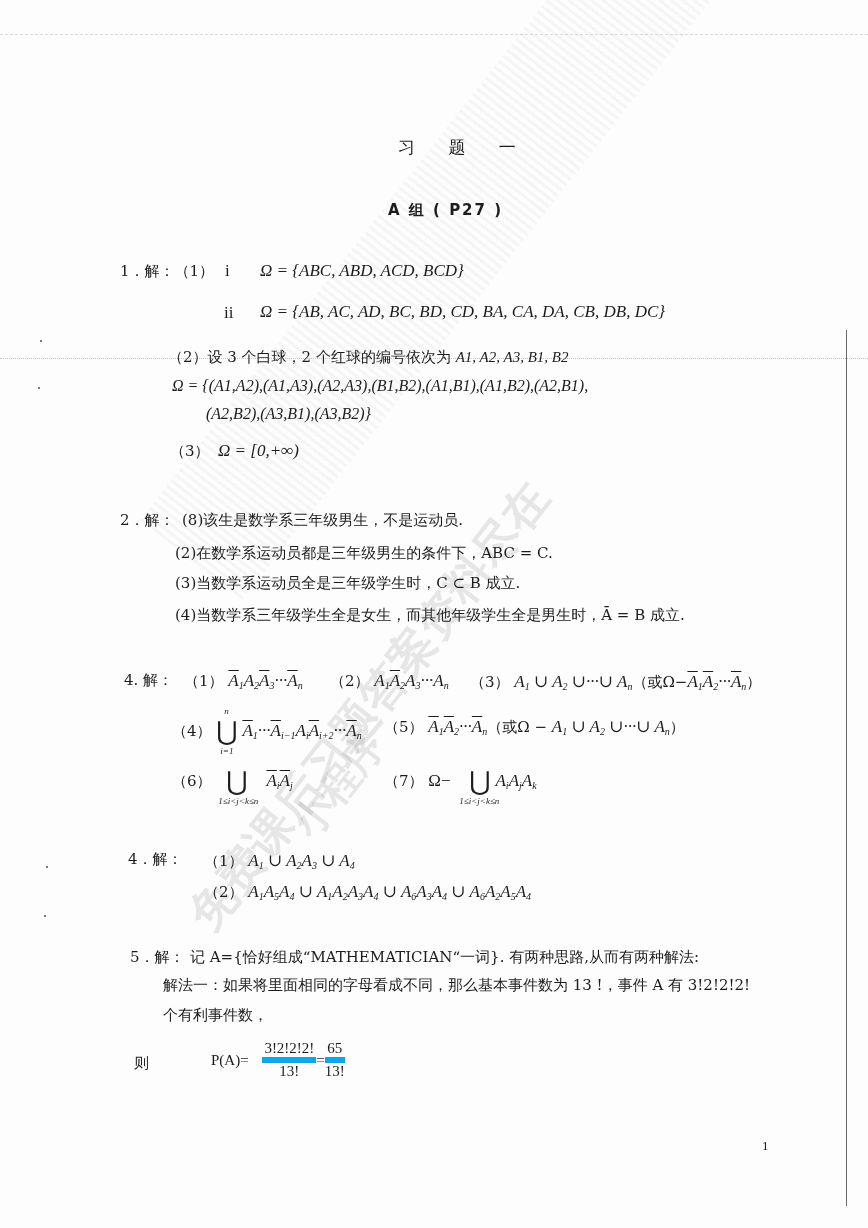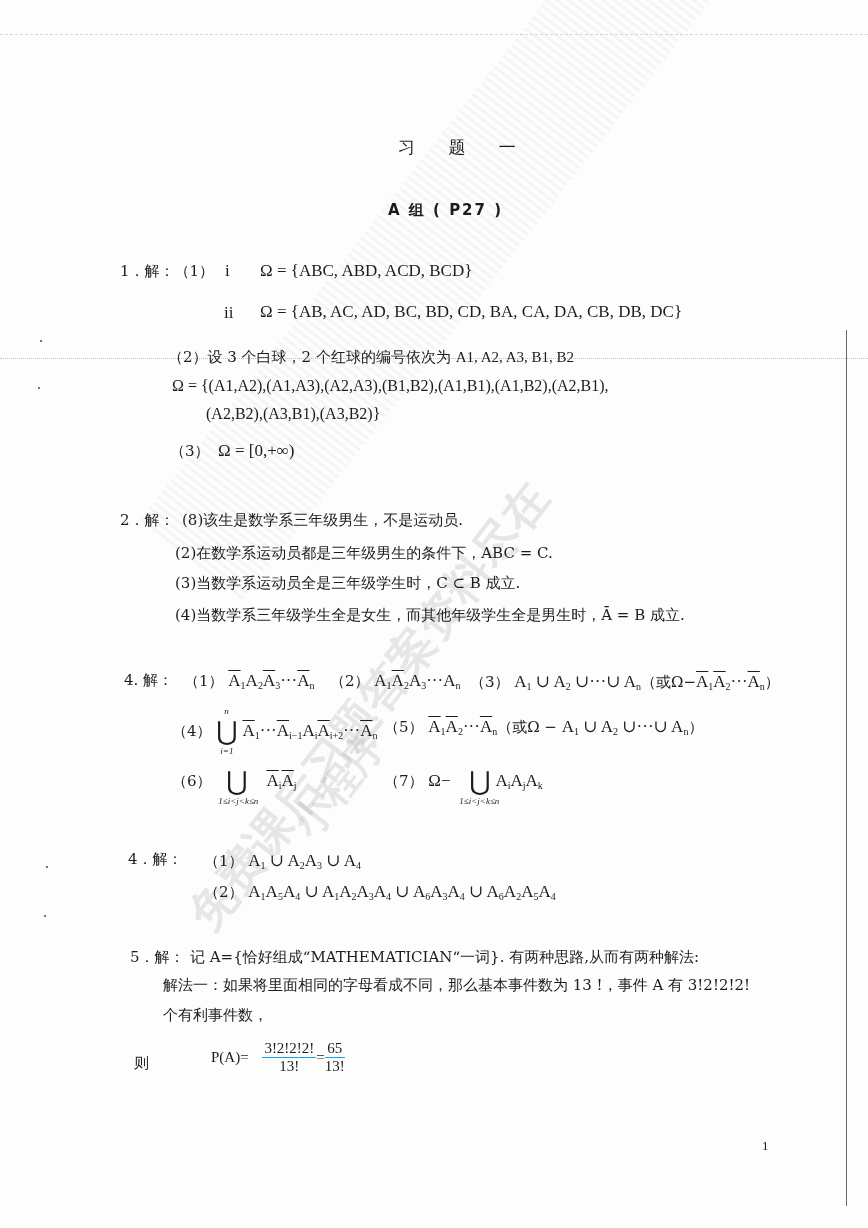--- a/index.html
+++ b/index.html
@@ -9,28 +9,28 @@
   }
   .abs { position: absolute; white-space: nowrap; }
   .top-rule { position: absolute; left: 0; top: 34px; width: 868px; border-top: 1px dashed #d8d8d8; }
   .mid-rule { position: absolute; left: 0; top: 358px; width: 868px; border-top: 1px dotted #c4c4c4; }
   .right-edge { position: absolute; left: 846px; top: 330px; width: 1px; height: 876px; background: #6a6a6a; }
   .speck { position: absolute; width: 2px; height: 2px; background: #777; }
 
   .title { font-size: 17px; letter-spacing: 14px; }
   .subtitle { font-family: "DejaVu Sans", "Liberation Sans", sans-serif; font-size: 15px; font-weight: bold; letter-spacing: 2px; }
   .line { font-size: 15px; }
-  .m { font-family: "Liberation Serif", "DejaVu Serif", serif; font-size: 17px; }
+  .m { font-family: "Liberation Serif", "DejaVu Serif", serif; font-style: italic; font-size: 17px; }
   .up { font-family: "Liberation Serif", "DejaVu Serif", serif; font-size: 17px; }
   .ob { text-decoration: overline; }
   sub { font-size: 10px; vertical-align: -3px; }
   .bigcup { font-family: "Liberation Serif", serif; font-size: 26px; display: inline-block; position: relative; vertical-align: middle; }
   .lim { position: absolute; font-size: 9px; font-style: italic; left: 0; white-space: nowrap; }
   .frac { display: inline-block; text-align: center; vertical-align: middle; font-family: "Liberation Serif", serif; font-size: 15px; }
-  .frac .num { display: block; border-bottom: 1px solid #0ea5e9; padding: 0 2px; }
+  .frac .num { display: block; border-bottom: 6px solid #0ea5e9; padding: 0 2px; }
   .frac .den { display: block; }
   .pagenum { font-family: "Liberation Serif", serif; font-size: 13px; }
 
   .watermark {
     position: absolute; left: 120px; top: 560px; transform: rotate(-52deg); transform-origin: left top;
     color: rgba(150,150,150,0.22); font-family: "DejaVu Sans", sans-serif; font-weight: bold;
     font-size: 46px; white-space: nowrap; pointer-events: none;
   }
   .watermark2 { left: 200px; top: 760px; font-size: 40px; }
   .wm-band {

